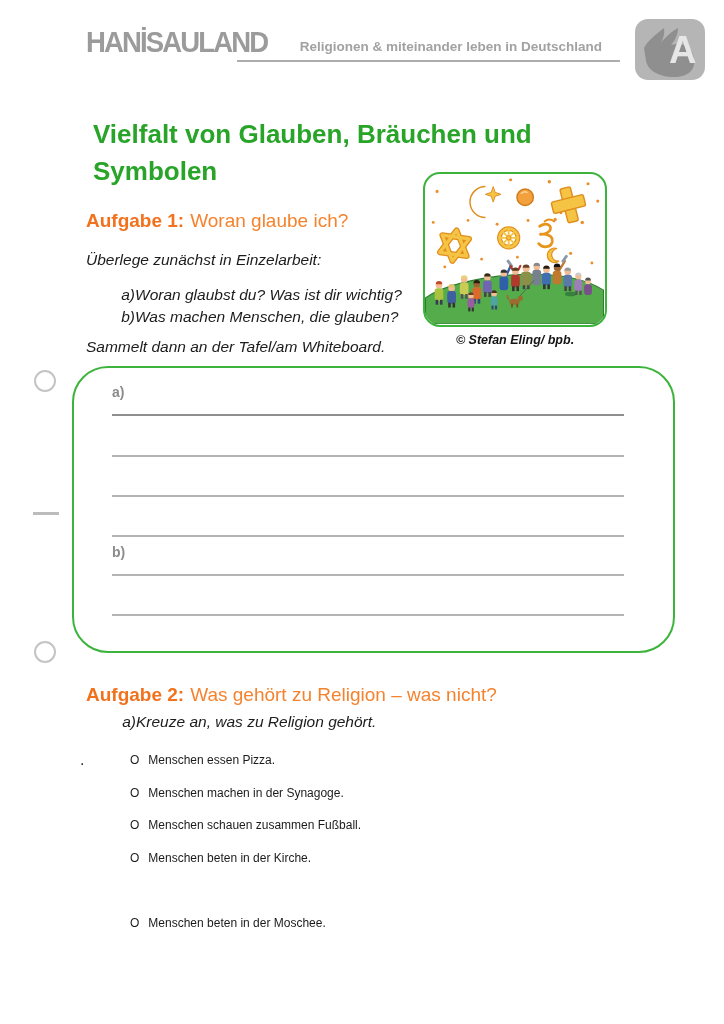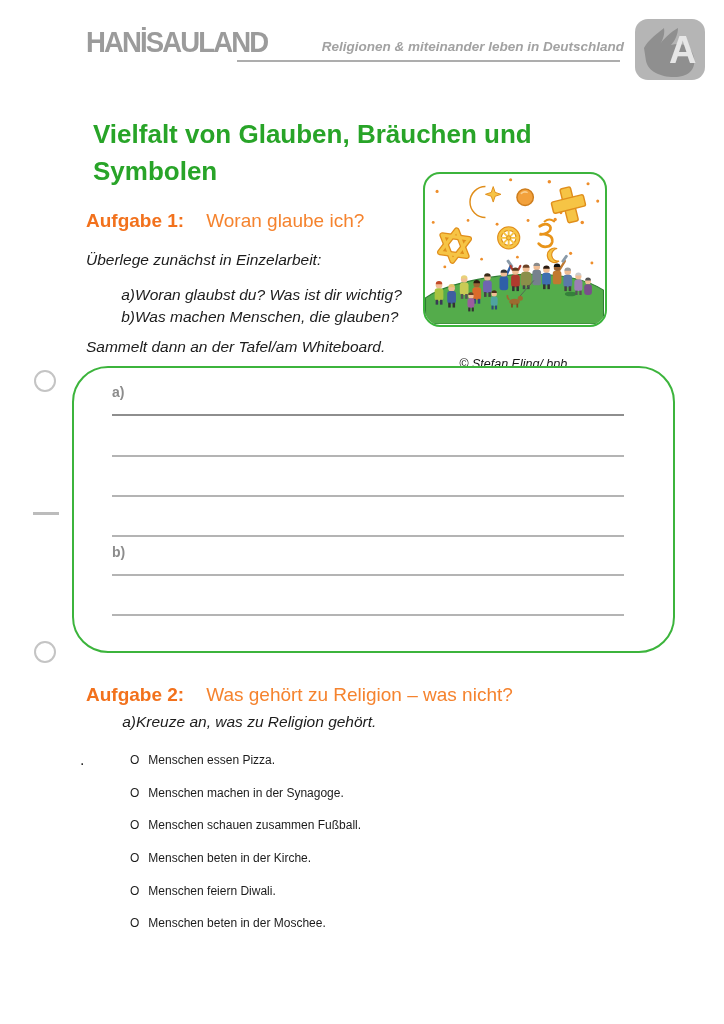--- a/index.html
+++ b/index.html
@@ -7,62 +7,62 @@
     position:relative;width:724px;height:1024px;background:#ffffff;
     font-family:"Liberation Sans","DejaVu Sans",sans-serif;overflow:hidden;
   }
   
   .logo{
     position:absolute;left:86px;top:26px;font-size:29px;font-weight:bold;
     color:#9b9b9b;letter-spacing:-2px;transform:scaleX(.95);transform-origin:left;
     white-space:nowrap;
   }
   .subtitle{
-    position:absolute;right:100px;top:39px;font-size:13.5px;font-weight:bold;
-    color:#a2a2a2;white-space:nowrap;font-style:italic;
+    position:absolute;right:122px;top:39px;font-size:13.5px;font-weight:bold;
+    color:#a2a2a2;white-space:nowrap;
   }
   .header-rule{position:absolute;left:237px;top:60px;width:383px;height:2px;background:#adadad;}
   .a-tab{
     position:absolute;left:635px;top:19px;width:70px;height:61px;border-radius:13px;
     background:#b5b5b5;overflow:hidden;
   }
   .a-tab svg{position:absolute;left:0;top:0;}
   .a-tab .letter{
     position:absolute;left:34px;top:10px;font-size:38px;font-weight:bold;color:#e6e6e6;
     font-family:"Liberation Sans",sans-serif;
   }
   
   .doc-title{
     position:absolute;left:85px;top:108px;width:560px;
     font-size:26px;font-weight:bold;color:#28a428;line-height:37px;
   }
   
   .task-heading{position:absolute;left:86px;font-size:19px;color:#f5832e;white-space:nowrap;}
   .task-heading .task-label{font-weight:bold;color:#f2711c;}
-  .task-heading .task-title{margin-left:22px;}
+  .task-heading .task-title{margin-left:6px;}
   .t1{top:210px;}
   .t2{top:684px;}
   
   .italic-line{position:absolute;font-size:15.5px;font-style:italic;color:#1c1c1c;white-space:nowrap;text-align:right;}
   .intro1{left:86px;top:251px;}
   .item-a1{left:110px;top:286px;}
   .item-b1{left:110px;top:308px;}
   .item-a1 .marker,.item-b1 .marker{display:inline-block;width:25px;}
   .followup1{left:86px;top:338px;}
   .sub2{left:112px;top:713px;}
   .sub2 .marker{display:inline-block;width:24px;}
   
   .illu-box{
     position:absolute;left:423px;top:172px;width:184px;height:155px;
     border:2.5px solid #3cb43c;border-radius:17px;overflow:hidden;background:#fff;
     box-sizing:border-box;
   }
   .illu-caption{
     position:absolute;left:423px;top:333px;width:184px;text-align:center;
-    font-size:12.5px;font-weight:normal;font-style:italic;color:#141414;margin-top:24px;
+    font-size:12.5px;font-weight:bold;font-style:italic;color:#141414;
   }
   
   .answer-box{
     position:absolute;left:72px;top:366px;width:603px;height:287px;
     border:2px solid #3cb43c;border-radius:36px;box-sizing:border-box;background:#fff;
   }
   .ab-label{position:absolute;left:38px;font-size:14px;font-weight:bold;color:#8c8c8c;}
   .lbl-a{top:16px;}
   .lbl-b{top:176px;}
   .ab-line{position:absolute;left:38px;width:512px;height:0;border-top:2px solid #b4b4b4;}
@@ -339,20 +339,17 @@
   </div>
   <div class="option o1">
     <span class="box">O</span><span>Menschen machen in der Synagoge.</span>
   </div>
   <div class="option o2">
     <span class="box">O</span><span>Menschen schauen zusammen Fußball.</span>
   </div>
   <div class="option o3">
     <span class="box">O</span><span>Menschen beten in der Kirche.</span>
   </div>
-  <div class="option o4">
-    <span class="box">O</span><span>Menschen feiern Diwali.</span>
-  </div>
   <div class="option o5">
     <span class="box">O</span><span>Menschen beten in der Moschee.</span>
   </div>
 
 </div>
 
 </body></html>

